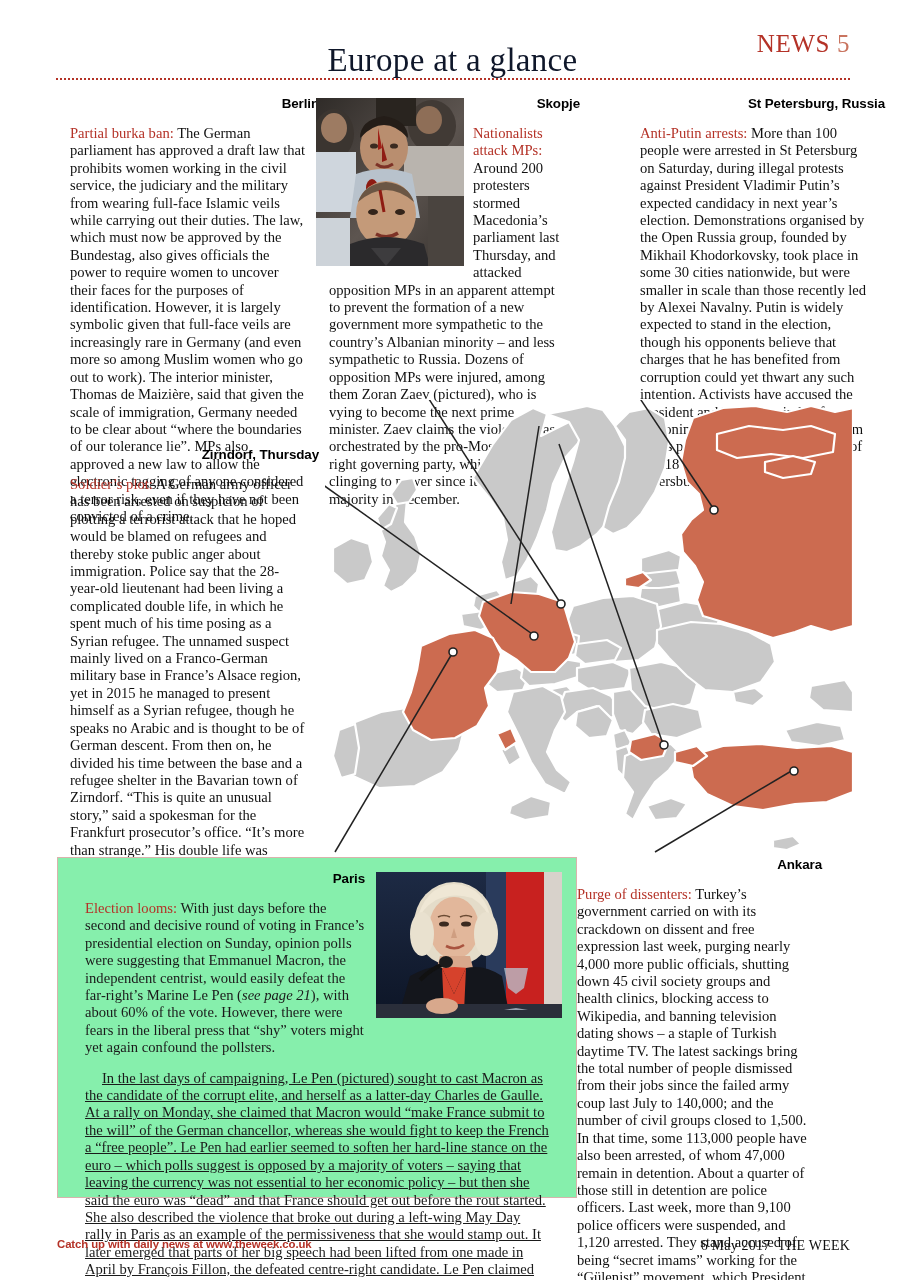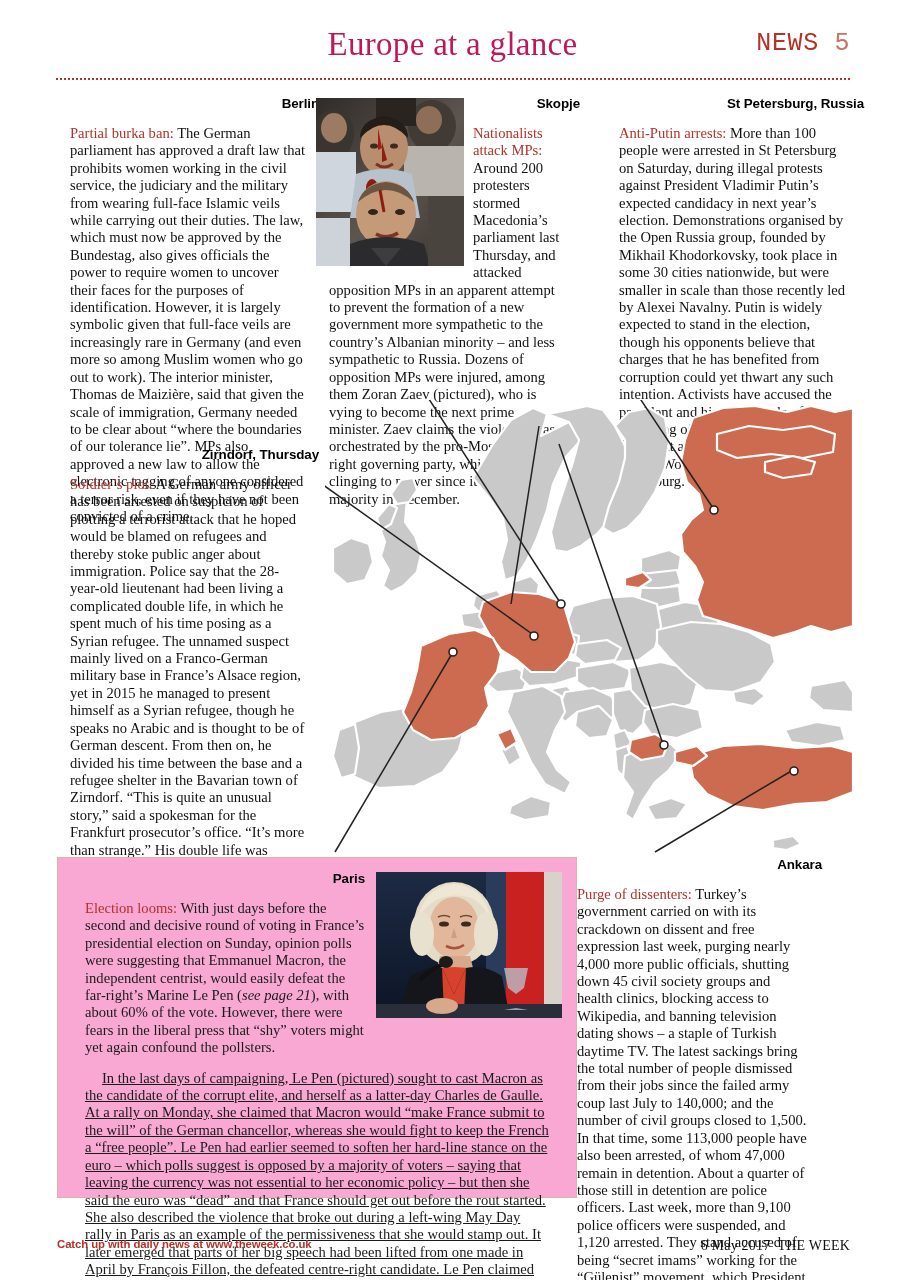--- a/index.html
+++ b/index.html
@@ -20,34 +20,34 @@
   .masthead {
     position: absolute;
     left: 55px;
     top: 22px;
     width: 795px;
     height: 50px;
   }
   .masthead-title {
     position: absolute;
     left: 0;
-    top: 0;
+    top: 16px;
     width: 795px;
     text-align: center;
     font-family: "Liberation Serif", serif;
     font-size: 33px;
     letter-spacing: 0.3px;
-    color: #be185d;
+    color: #0f172a;
     line-height: 44px;
   }
   .masthead-section {
     position: absolute;
     right: 0;
     top: 4px;
-    font-family: Liberation Mono, monospace;
+    font-family: Liberation Serif, serif;
     font-size: 25px;
     font-weight: 400;
     color: #b43227;
     letter-spacing: 0.6px;
     line-height: 36px;
   }
   .masthead-section .num { color: #c9745f; }
 
   .rule-dotted {
     position: absolute;
@@ -99,42 +99,42 @@
     float: left;
     width: 148px;
     height: 168px;
     margin: 2px 9px 4px 0;
     position: relative;
     overflow: hidden;
     background: #4a4540;
   }
 
   
-  #col-stpete { left: 606px; top: 96px; width: 258px; }
+  #col-stpete { left: 627px; top: 96px; width: 258px; }
 
   
   #europe-map {
     position: absolute;
     left: 325px;
     top: 400px;
     width: 528px;
     height: 455px;
   }
 
   
   #paris-box {
     position: absolute;
     left: 57px;
     top: 857px;
     width: 520px;
     height: 341px;
     border: 1px solid #d9b3ad;
     box-sizing: border-box;
     padding: 13px 14px 10px 14px;
-    background: #f9a8d4;
+    background: #86efac;
   }
   #paris-box .inner {
     font-family: "Liberation Serif", serif;
     font-size: 14.6px;
     line-height: 17.4px;
   }
   .lepen-photo {
     float: right;
     width: 186px;
     height: 146px;

